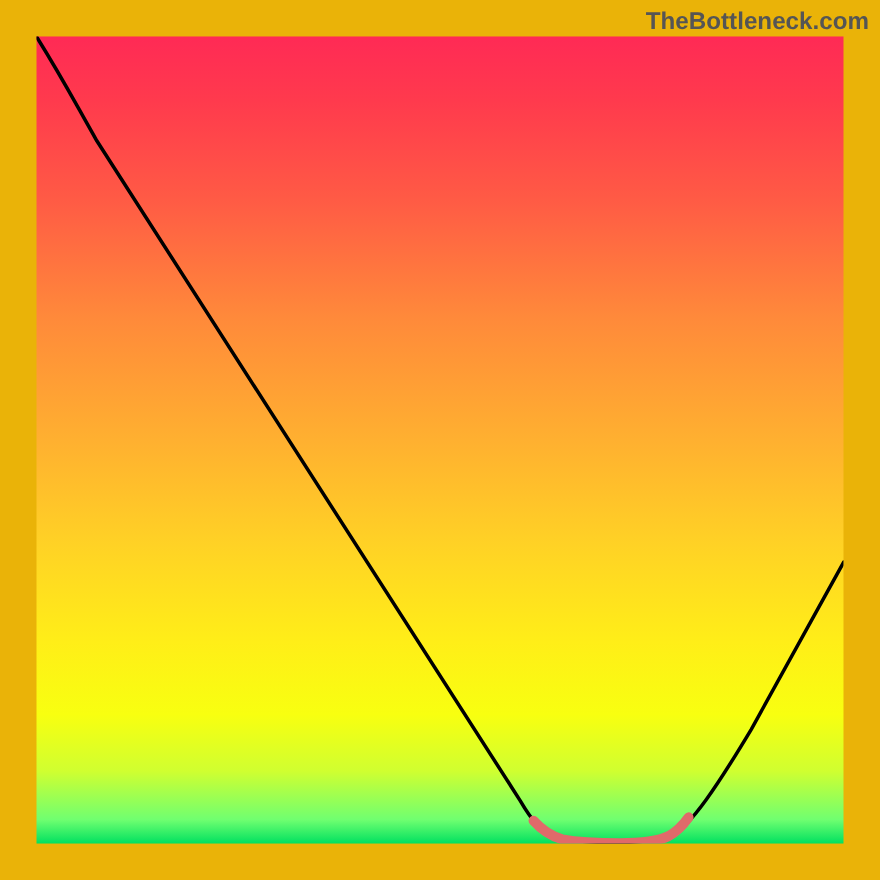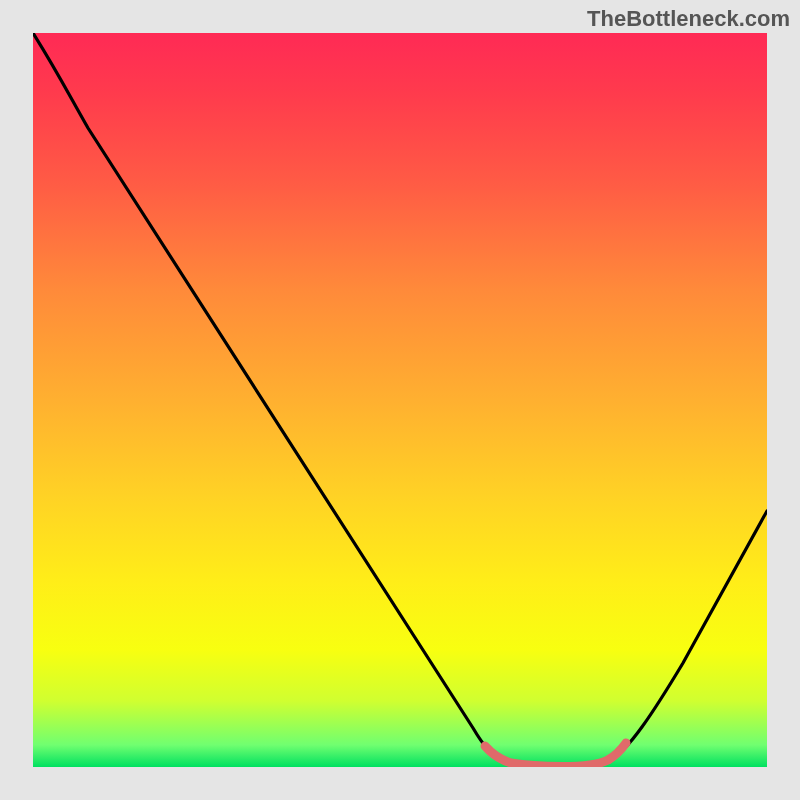--- a/index.html
+++ b/index.html
@@ -8,21 +8,21 @@
     background: #000;
     width: 800px;
     height: 800px;
     overflow: hidden;
     font-family: Arial, Helvetica, sans-serif;
   }
   .container {
     position: relative;
     width: 800px;
     height: 800px;
-    background: #e5e5e5;
+    background: #eab308;
   }
   .watermark {
     position: absolute;
     top: 6px;
     right: 10px;
     color: #555;
     font-size: 22px;
     font-weight: bold;
     z-index: 10;
   }

